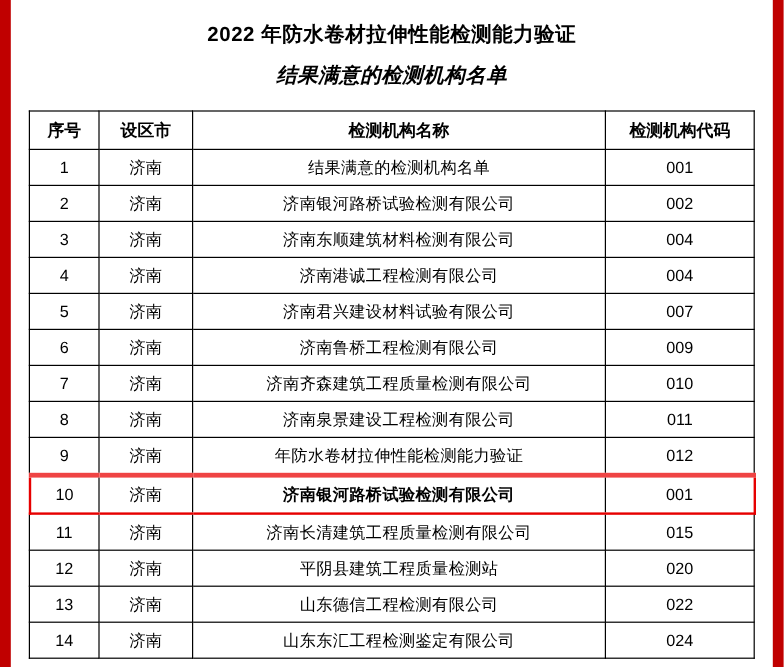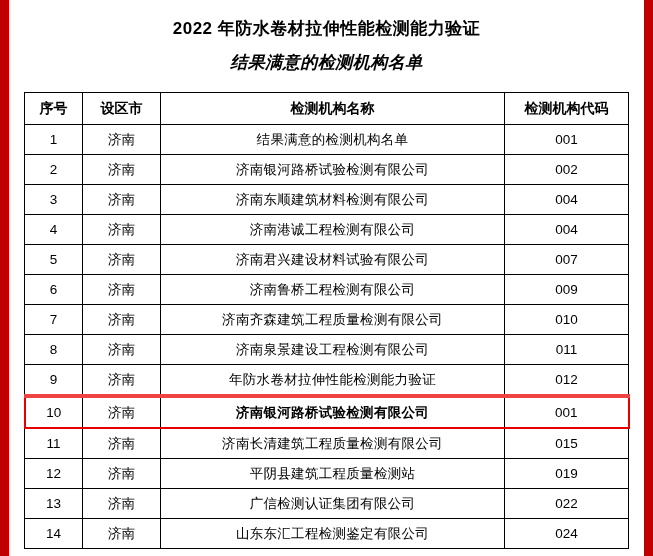--- a/index.html
+++ b/index.html
@@ -192,26 +192,26 @@
           <tr>
             <td>11</td>
             <td>济南</td>
             <td class="name-cell">济南长清建筑工程质量检测有限公司</td>
             <td>015</td>
           </tr>
           <tr>
             <td>12</td>
             <td>济南</td>
             <td class="name-cell">平阴县建筑工程质量检测站</td>
-            <td>019</td>
+            <td>020</td>
           </tr>
           <tr>
             <td>13</td>
             <td>济南</td>
-            <td class="name-cell">广信检测认证集团有限公司</td>
+            <td class="name-cell">山东德信工程检测有限公司</td>
             <td>022</td>
           </tr>
           <tr>
             <td>14</td>
             <td>济南</td>
             <td class="name-cell">山东东汇工程检测鉴定有限公司</td>
             <td>024</td>
           </tr>
         </tbody>
     </table>

